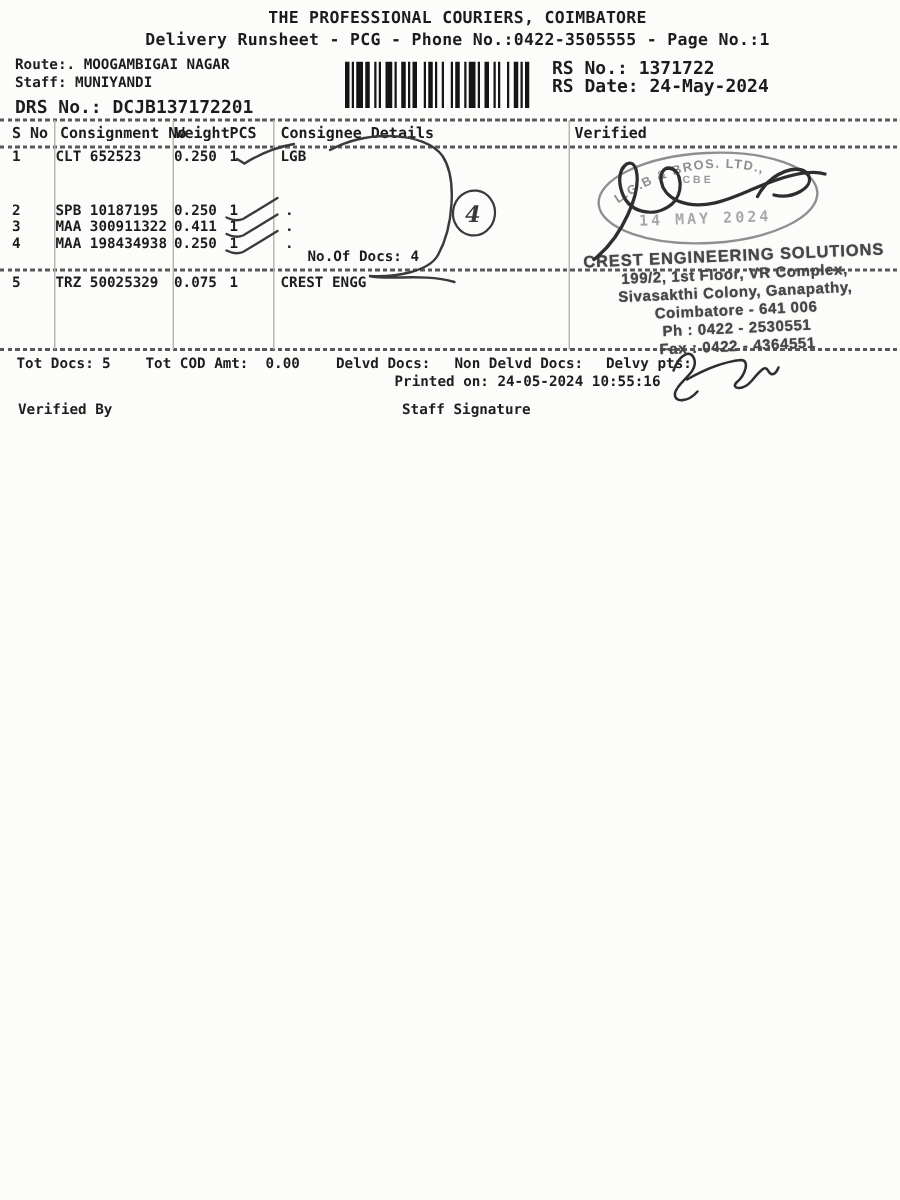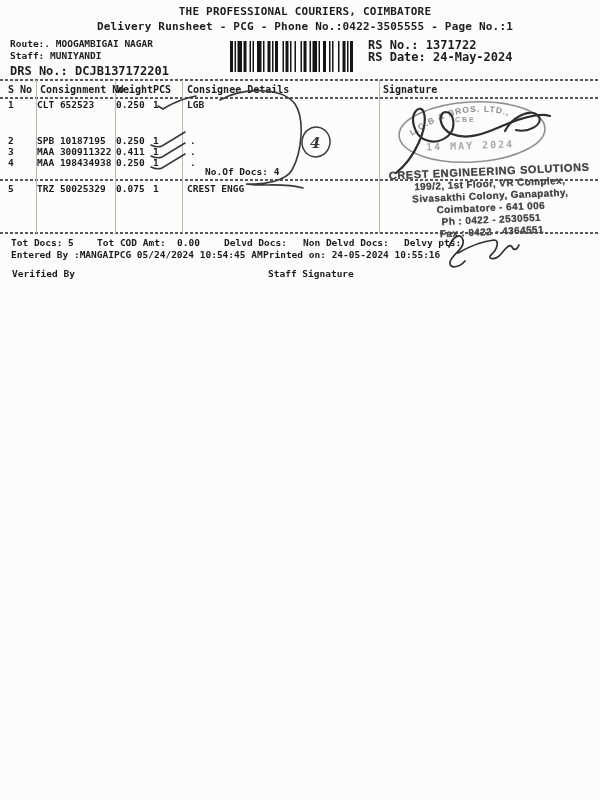--- a/index.html
+++ b/index.html
@@ -87,21 +87,21 @@
   <div class="vline" style="left:36px"></div>
   <div class="vline" style="left:115px"></div>
   <div class="vline" style="left:182px"></div>
   <div class="vline" style="left:379px"></div>
 
   <div class="t fs9" style="left:8px;top:84px">S No</div>
   <div class="t fs9" style="left:40px;top:84px">Consignment No</div>
   <div class="t fs9" style="left:117px;top:84px">Weight</div>
   <div class="t fs9" style="left:153px;top:84px">PCS</div>
   <div class="t fs9" style="left:187px;top:84px">Consignee Details</div>
-  <div class="t fs9" style="left:383px;top:84px">Signature</div>
+  <div class="t fs9" style="left:383px;top:84px">Verified</div>
 
   <div>
     <span class="t fs95" style="left:8px;top:100px">1</span>
     <span class="t fs95" style="left:37px;top:100px">CLT 652523</span>
     <span class="t fs95" style="left:116px;top:100px">0.250</span>
     <span class="t fs95" style="left:153px;top:100px">1</span>
     <span class="t fs95" style="left:187px;top:100px">LGB</span>
   </div>
 
   <div>
@@ -148,21 +148,20 @@
   </div>
 
   <div class="t fs95" style="left:11px;top:238px">Tot Docs:</div>
   <div class="t fs95" style="left:68px;top:238px">5</div>
   <div class="t fs95" style="left:97px;top:238px">Tot COD Amt:</div>
   <div class="t fs95" style="left:177px;top:238px">0.00</div>
   <div class="t fs95" style="left:224px;top:238px">Delvd Docs:</div>
   <div class="t fs95" style="left:303px;top:238px">Non Delvd Docs:</div>
   <div class="t fs95" style="left:404px;top:238px">Delvy pts:</div>
 
-  <div class="t fs95" style="left:11px;top:250px">Entered By :MANGAIPCG 05/24/2024 10:54:45 AM</div>
   <div class="t fs95" style="left:263px;top:250px">Printed on: 24-05-2024 10:55:16</div>
 
   <div class="t fs95" style="left:12px;top:269px">Verified By</div>
   <div class="t fs95" style="left:268px;top:269px">Staff Signature</div>
 
   <svg class="overlay" width="600" height="800" xmlns="http://www.w3.org/2000/svg">
 
     <g stroke="#3a3a3a" stroke-width="1.6" fill="none" stroke-linecap="round">
       <path d="M158,106 l5,3 q16,-10 33,-13"></path>
       <path d="M151,145 q6,3 11,1 l23,-14"></path>

